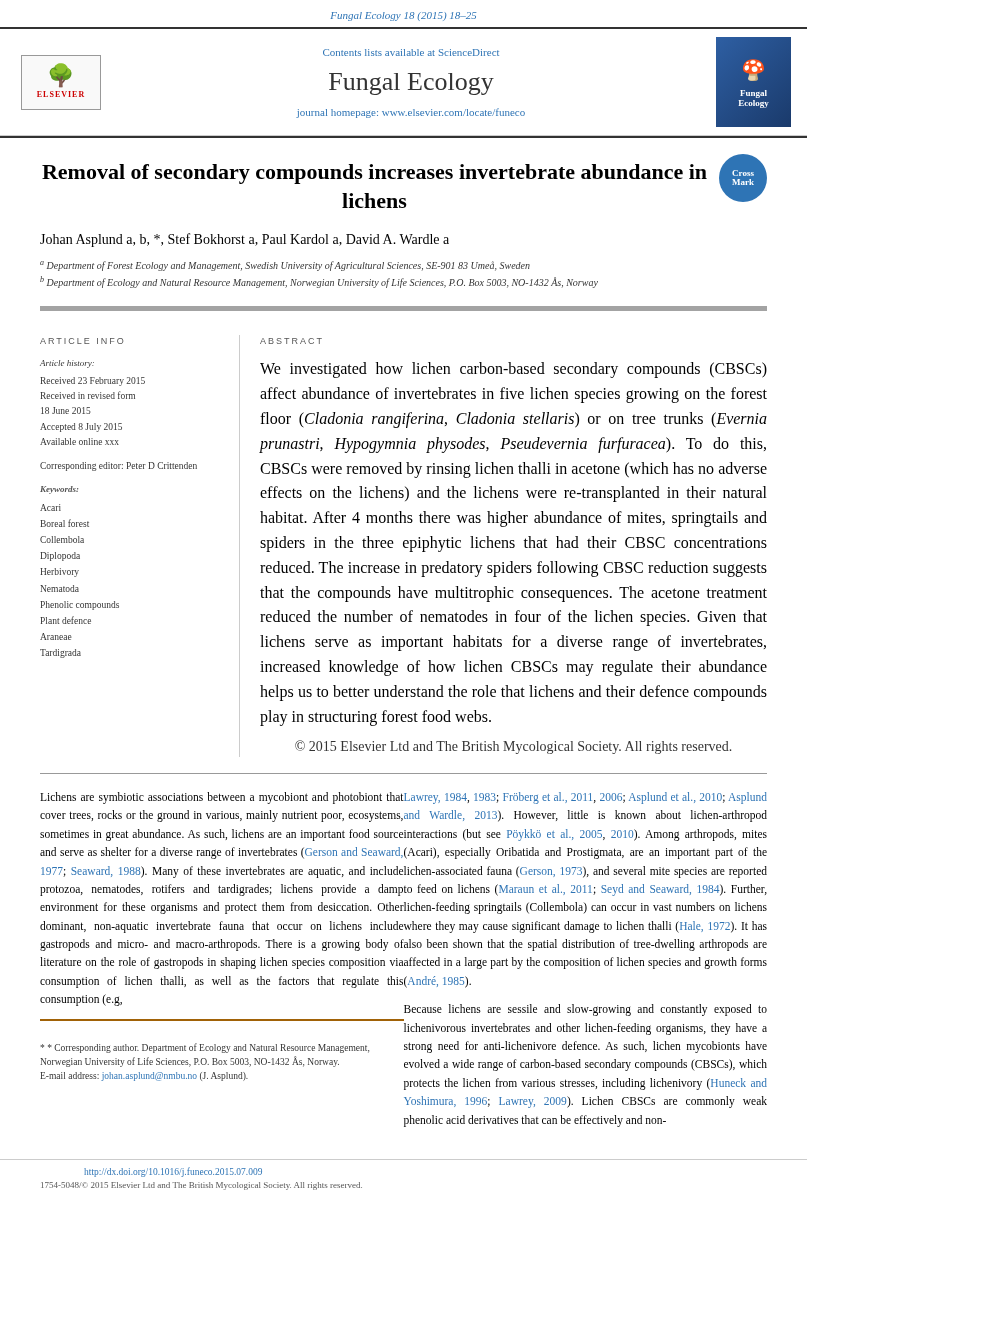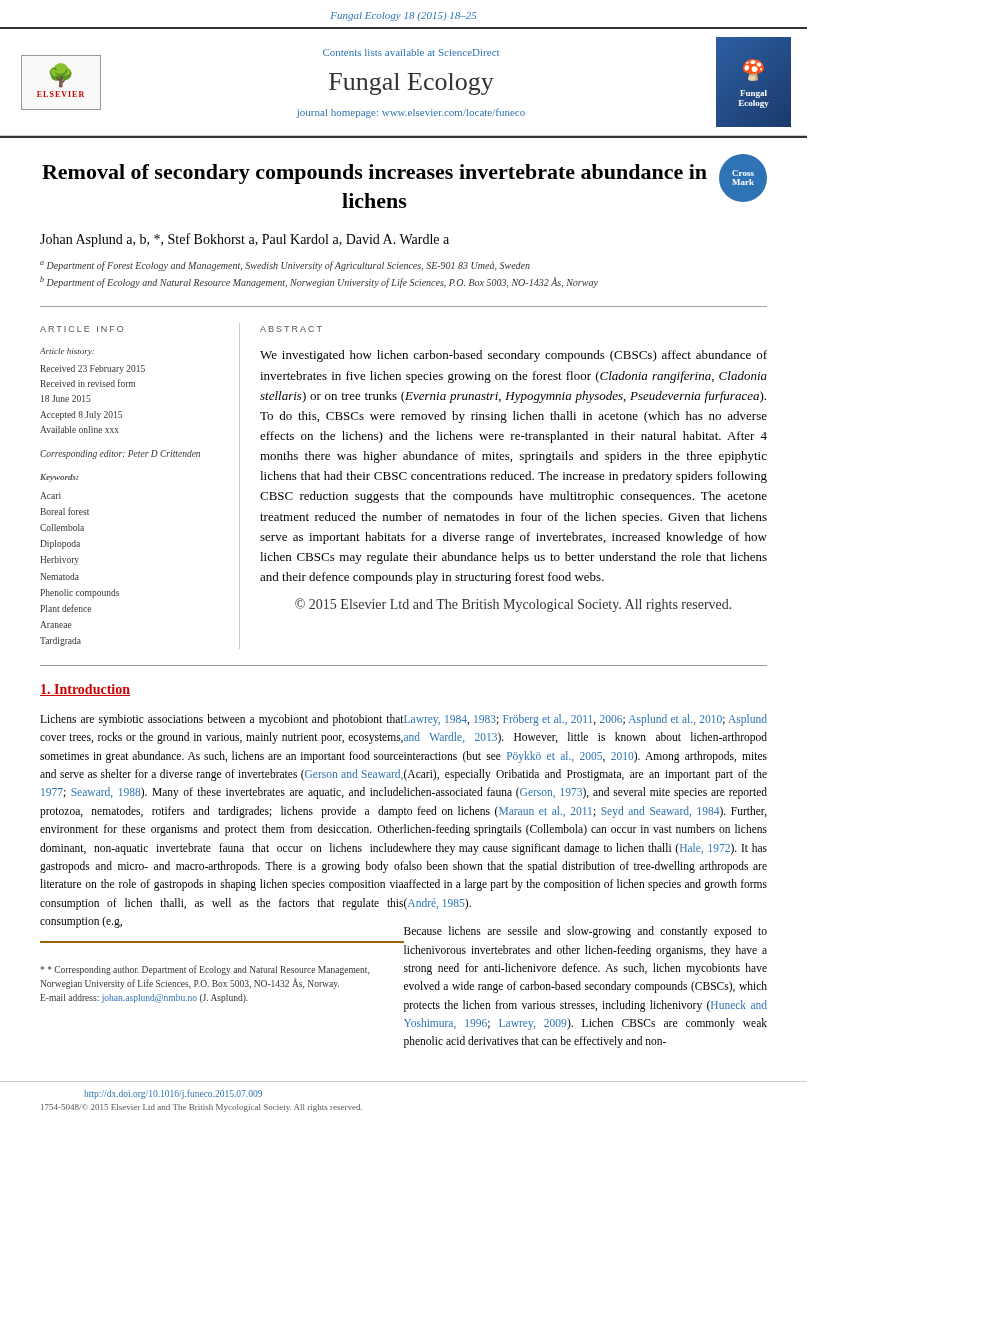--- a/index.html
+++ b/index.html
@@ -167,22 +167,22 @@
       color: #333;
       margin-bottom: 16px;
       line-height: 1.5;
     }
     .affiliations sup { font-size: 8px; }
 
     
     .two-col {
       display: flex;
       gap: 20px;
-      border-top: 1px solid #a3a3a3;
-      padding-top: 16px;
+      border-top: 5px solid #a3a3a3;
+      padding-top: 24px;
       margin-bottom: 16px;
     }
     .col-left {
       width: 200px;
       flex-shrink: 0;
       border-right: 1px solid #ccc;
       padding-right: 16px;
     }
     .col-right {
       flex: 1;
@@ -211,40 +211,39 @@
     .article-info-row {
       font-size: 9.5px;
       color: #333;
       line-height: 1.6;
     }
 
     .corresponding-note {
       font-size: 9.5px;
       color: #333;
       margin-top: 8px;
-      font-style: italic;
     }
 
     .keywords-section { margin-top: 10px; }
     .keywords-label {
       font-size: 9px;
       font-style: italic;
       color: #555;
       margin-bottom: 4px;
       font-weight: bold;
     }
     .keywords-list {
       font-size: 9.5px;
       color: #333;
       line-height: 1.7;
     }
 
     
     .abstract-text {
-      font-size: 13px;
+      font-size: 16px;
       line-height: 1.55;
       color: #000;
       text-align: justify;
       margin-bottom: 8px;
     }
     .abstract-text em { font-style: italic; }
     .copyright-line {
       font-size: 14px;
       color: #333;
       text-align: center;
@@ -399,24 +398,20 @@
         <div class="abstract-text">
           We investigated how lichen carbon-based secondary compounds (CBSCs) affect abundance of invertebrates in five lichen species growing on the forest floor (<em>Cladonia rangiferina</em>, <em>Cladonia stellaris</em>) or on tree trunks (<em>Evernia prunastri</em>, <em>Hypogymnia physodes</em>, <em>Pseudevernia furfuracea</em>). To do this, CBSCs were removed by rinsing lichen thalli in acetone (which has no adverse effects on the lichens) and the lichens were re-transplanted in their natural habitat. After 4 months there was higher abundance of mites, springtails and spiders in the three epiphytic lichens that had their CBSC concentrations reduced. The increase in predatory spiders following CBSC reduction suggests that the compounds have multitrophic consequences. The acetone treatment reduced the number of nematodes in four of the lichen species. Given that lichens serve as important habitats for a diverse range of invertebrates, increased knowledge of how lichen CBSCs may regulate their abundance helps us to better understand the role that lichens and their defence compounds play in structuring forest food webs.
         </div>
         <div class="copyright-line">© 2015 Elsevier Ltd and The British Mycological Society. All rights reserved.</div>
       </div>
 
     </div>
 
     <hr class="section-divider">
 
-    <div class="section-number-title">
-      <span>1. </span>
-      <span style="color:#c00; text-decoration:underline;">Introduction</span>
-    </div>
 
     <div class="body-two-col">
       <div class="body-col">
         <div class="body-text">
           Lichens are symbiotic associations between a mycobiont and photobiont that cover trees, rocks or the ground in various, mainly nutrient poor, ecosystems, sometimes in great abundance. As such, lichens are an important food source and serve as shelter for a diverse range of invertebrates (<a class="body-link">Gerson and Seaward, 1977</a>; <a class="body-link">Seaward, 1988</a>). Many of these invertebrates are aquatic, and include protozoa, nematodes, rotifers and tardigrades; lichens provide a damp environment for these organisms and protect them from desiccation. Other dominant, non-aquatic invertebrate fauna that occur on lichens include gastropods and micro- and macro-arthropods. There is a growing body of literature on the role of gastropods in shaping lichen species composition via consumption of lichen thalli, as well as the factors that regulate this consumption (e.g,
         </div>
 
         <div class="footnote-section">
           <div>* <span>* Corresponding author. Department of Ecology and Natural Resource Management, Norwegian University of Life Sciences, P.O. Box 5003, NO-1432 Ås, Norway.</span></div>
           <div>

